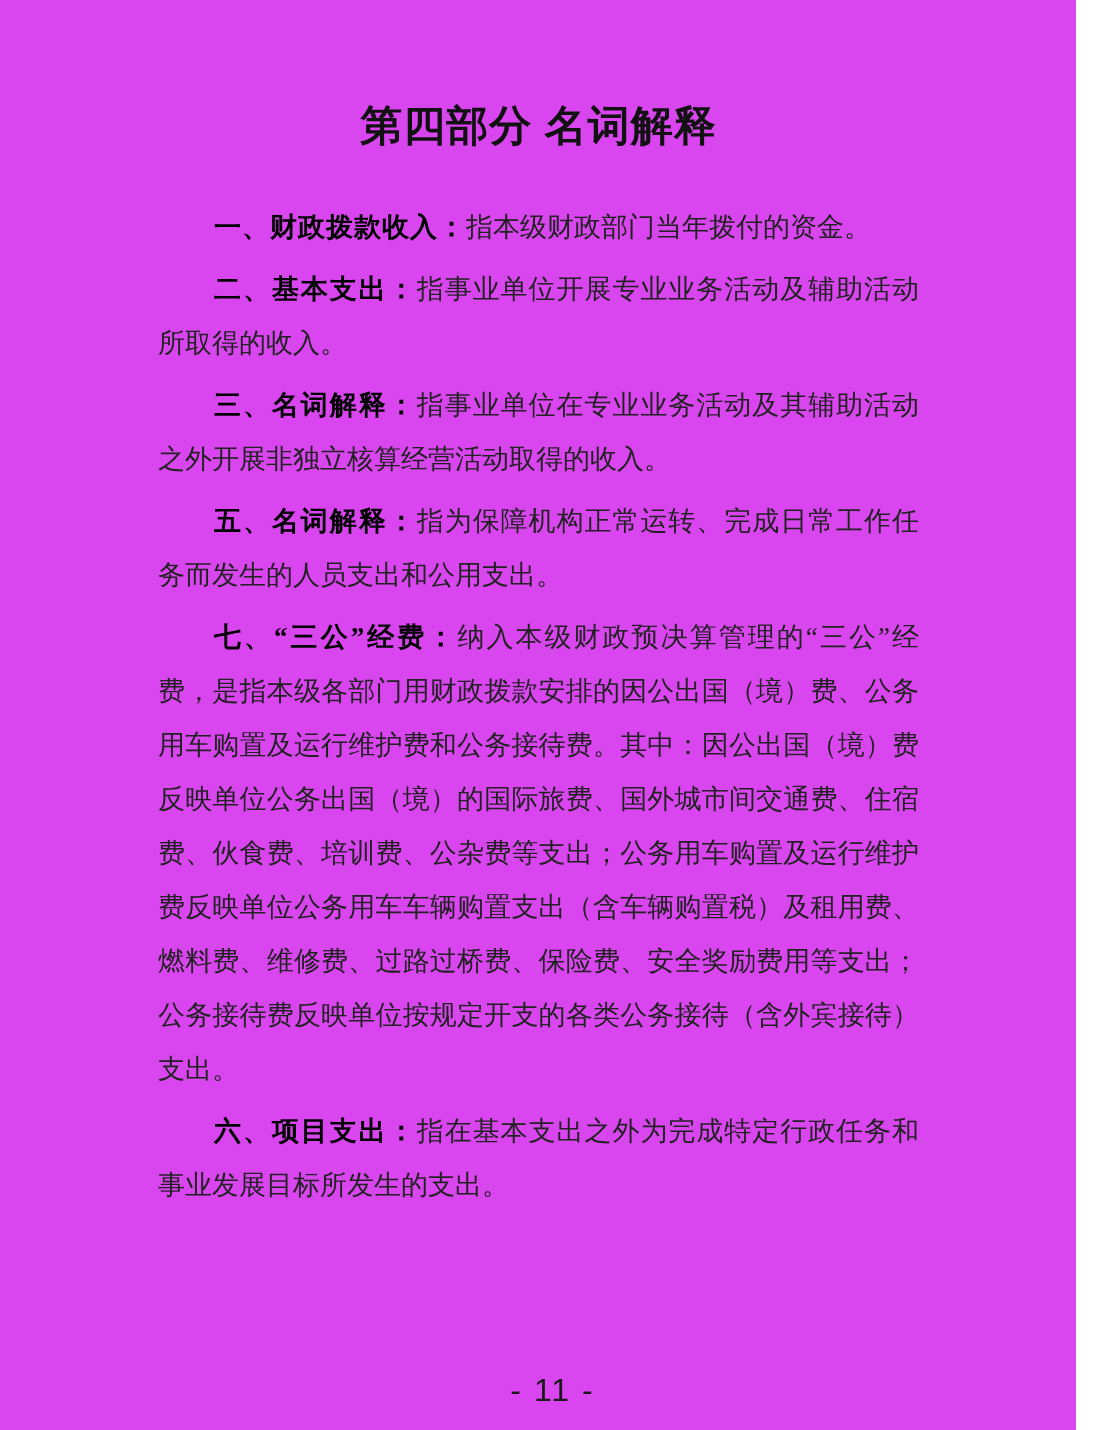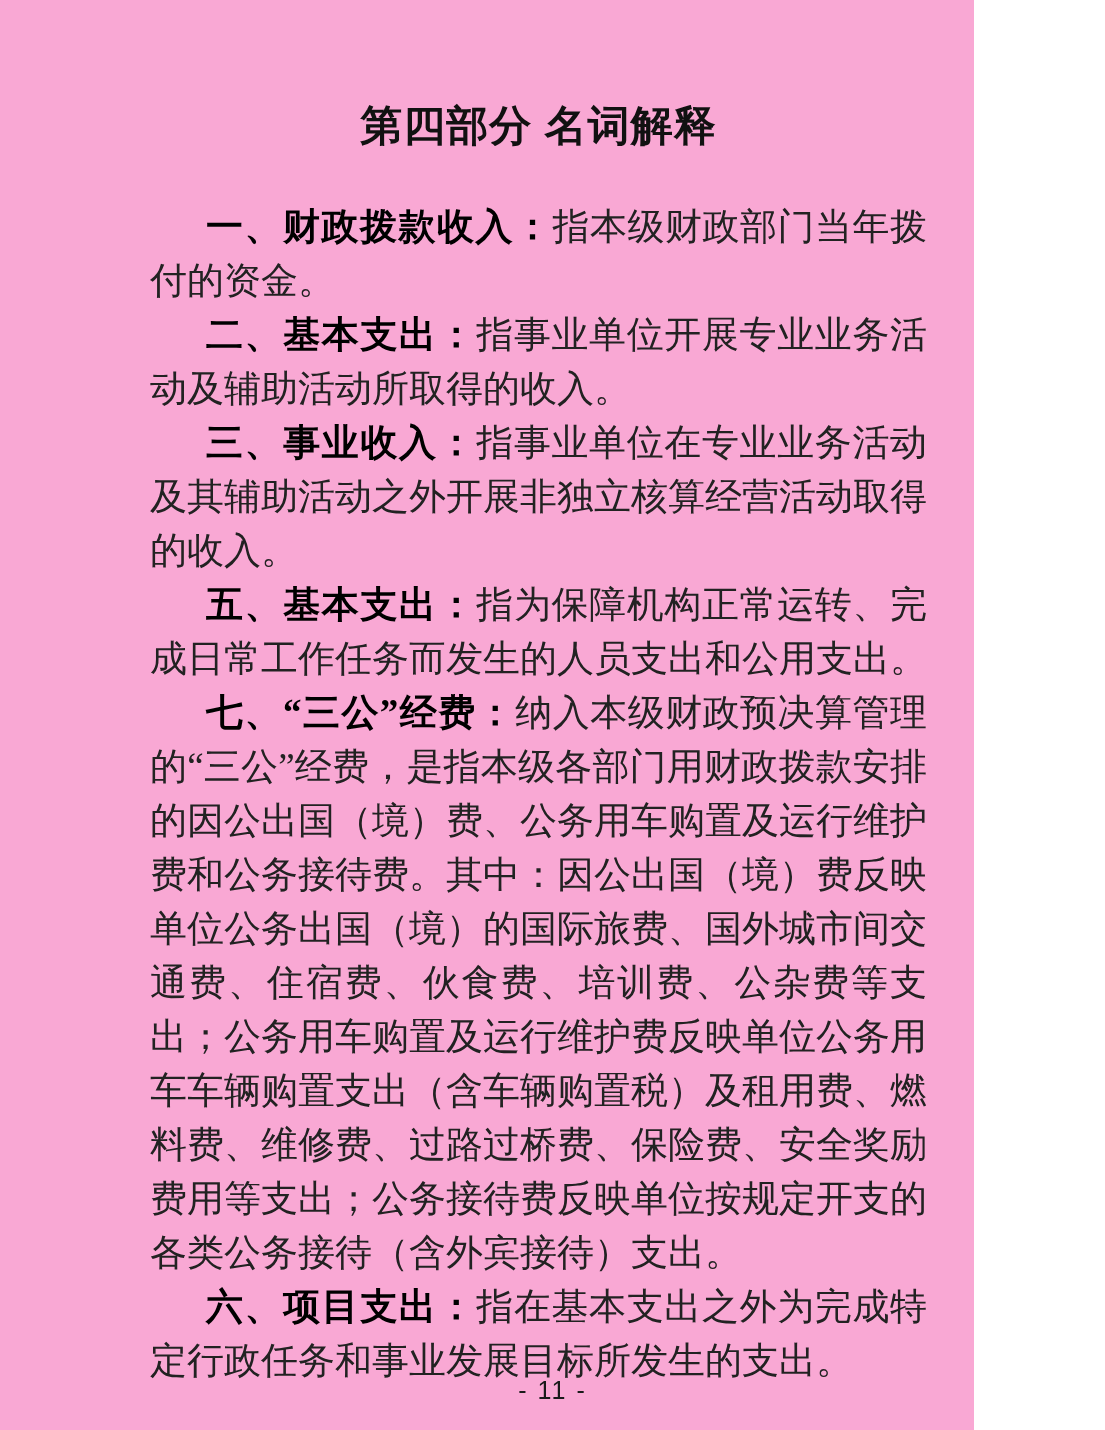--- a/index.html
+++ b/index.html
@@ -2,23 +2,23 @@
 <html lang="zh"><head>
 <meta charset="utf-8">
 <style>
   html, body {
     margin: 0;
     padding: 0;
     background: #ffffff;
   }
   .page {
     position: relative;
-    width: 974px;
+    width: 1076px;
     height: 1430px;
-    background: #f9a8d4;
+    background: #d946ef;
     overflow: hidden;
     font-family: "Liberation Serif", "DejaVu Serif", serif;
   }
   .content {
     position: absolute;
     left: 150px;
     top: 0;
     width: 777px;
   }
   .page-title {
@@ -31,66 +31,66 @@
     font-weight: 700;
     font-size: 42px;
     letter-spacing: 1px;
     color: #111111;
     white-space: pre;
   }
   .terms {
     margin-top: 48px;
   }
   .terms p {
-    margin: 0;
-    font-size: 37px;
+    margin: 8px;
+    font-size: 27px;
     line-height: 54px;
     text-indent: 56px;
     text-align: justify;
     text-justify: inter-ideograph;
     color: #222222;
     word-break: break-all;
     overflow-wrap: break-word;
   }
   .terms p b {
     font-weight: 700;
     color: #000000;
     letter-spacing: 1px;
   }
   .page-number {
     position: absolute;
     left: 0;
     top: 1376px;
     width: 1105px;
     text-align: center;
     font-family: "Liberation Sans", "DejaVu Sans", sans-serif;
-    font-size: 25px;
+    font-size: 32px;
     line-height: 28px;
     color: #1a1a1a;
     letter-spacing: 2px;
   }
 </style>
 </head>
 <body>
 
 <div class="page">
   <div class="content">
 
     <h1 class="page-title">第四部分 名词解释</h1>
 
     <div class="terms">
 
       <p><b>一、财政拨款收入：</b><span>指本级财政部门当年拨付的资金。</span></p>
 
       <p><b>二、基本支出：</b><span>指事业单位开展专业业务活动及辅助活动所取得的收入。</span></p>
 
-      <p><b>三、事业收入：</b><span>指事业单位在专业业务活动及其辅助活动之外开展非独立核算经营活动取得的收入。</span></p>
+      <p><b>三、名词解释：</b><span>指事业单位在专业业务活动及其辅助活动之外开展非独立核算经营活动取得的收入。</span></p>
 
 
-      <p><b>五、基本支出：</b><span>指为保障机构正常运转、完成日常工作任务而发生的人员支出和公用支出。</span></p>
+      <p><b>五、名词解释：</b><span>指为保障机构正常运转、完成日常工作任务而发生的人员支出和公用支出。</span></p>
 
       <p><b>七、“三公”经费：</b><span>纳入本级财政预决算管理的“三公”经费，是指本级各部门用财政拨款安排的因公出国（境）费、公务用车购置及运行维护费和公务接待费。其中：因公出国（境）费反映单位公务出国（境）的国际旅费、国外城市间交通费、住宿费、伙食费、培训费、公杂费等支出；公务用车购置及运行维护费反映单位公务用车车辆购置支出（含车辆购置税）及租用费、燃料费、维修费、过路过桥费、保险费、安全奖励费用等支出；公务接待费反映单位按规定开支的各类公务接待（含外宾接待）支出。</span></p>
 
       <p><b>六、项目支出：</b><span>指在基本支出之外为完成特定行政任务和事业发展目标所发生的支出。</span></p>
 
     </div>
   </div>
 
   <div class="page-number">- 11 -</div>
 </div>

